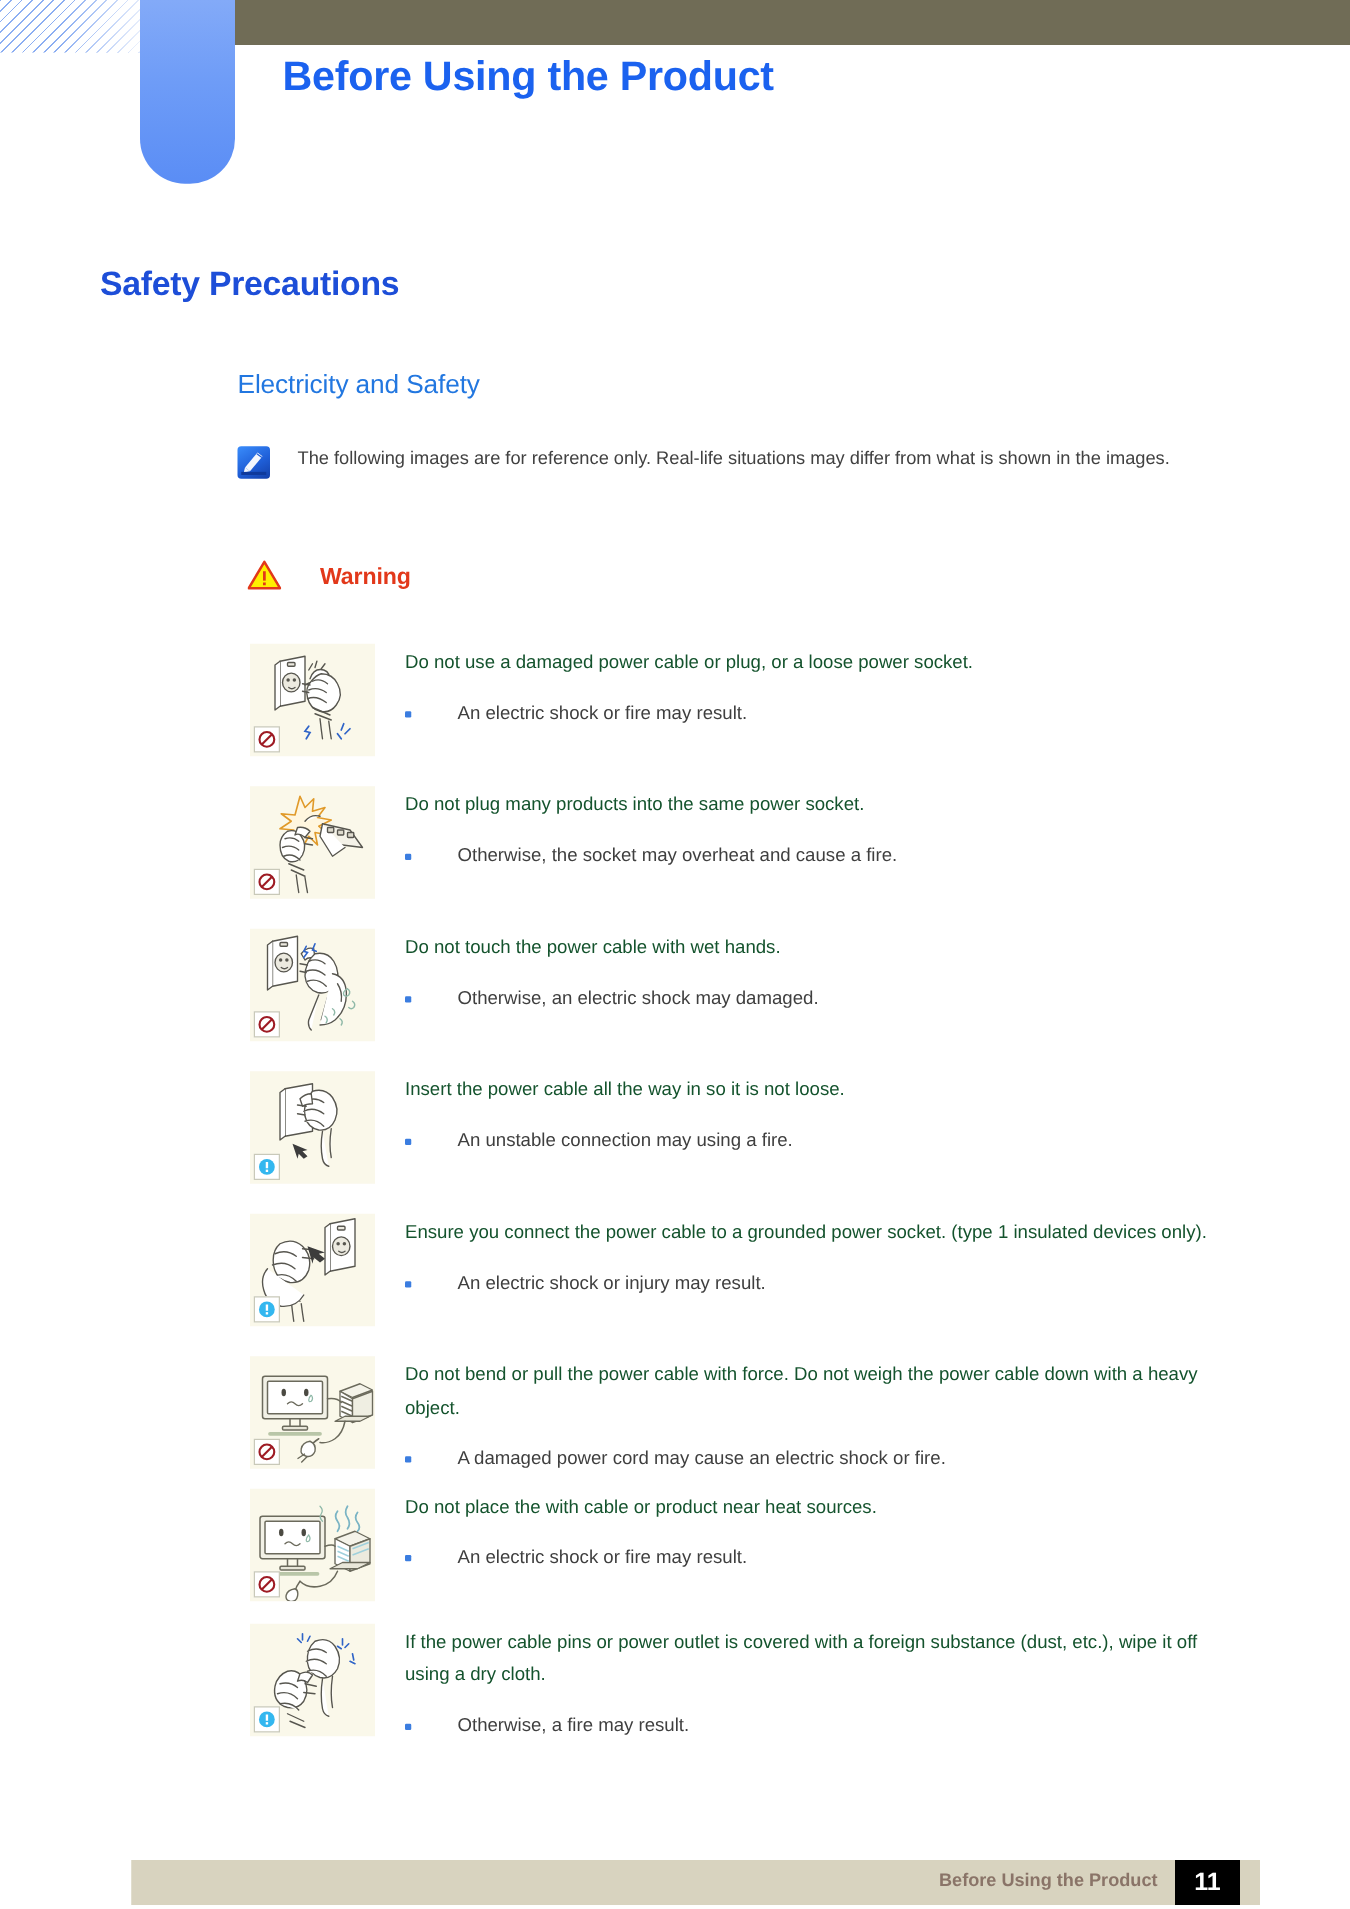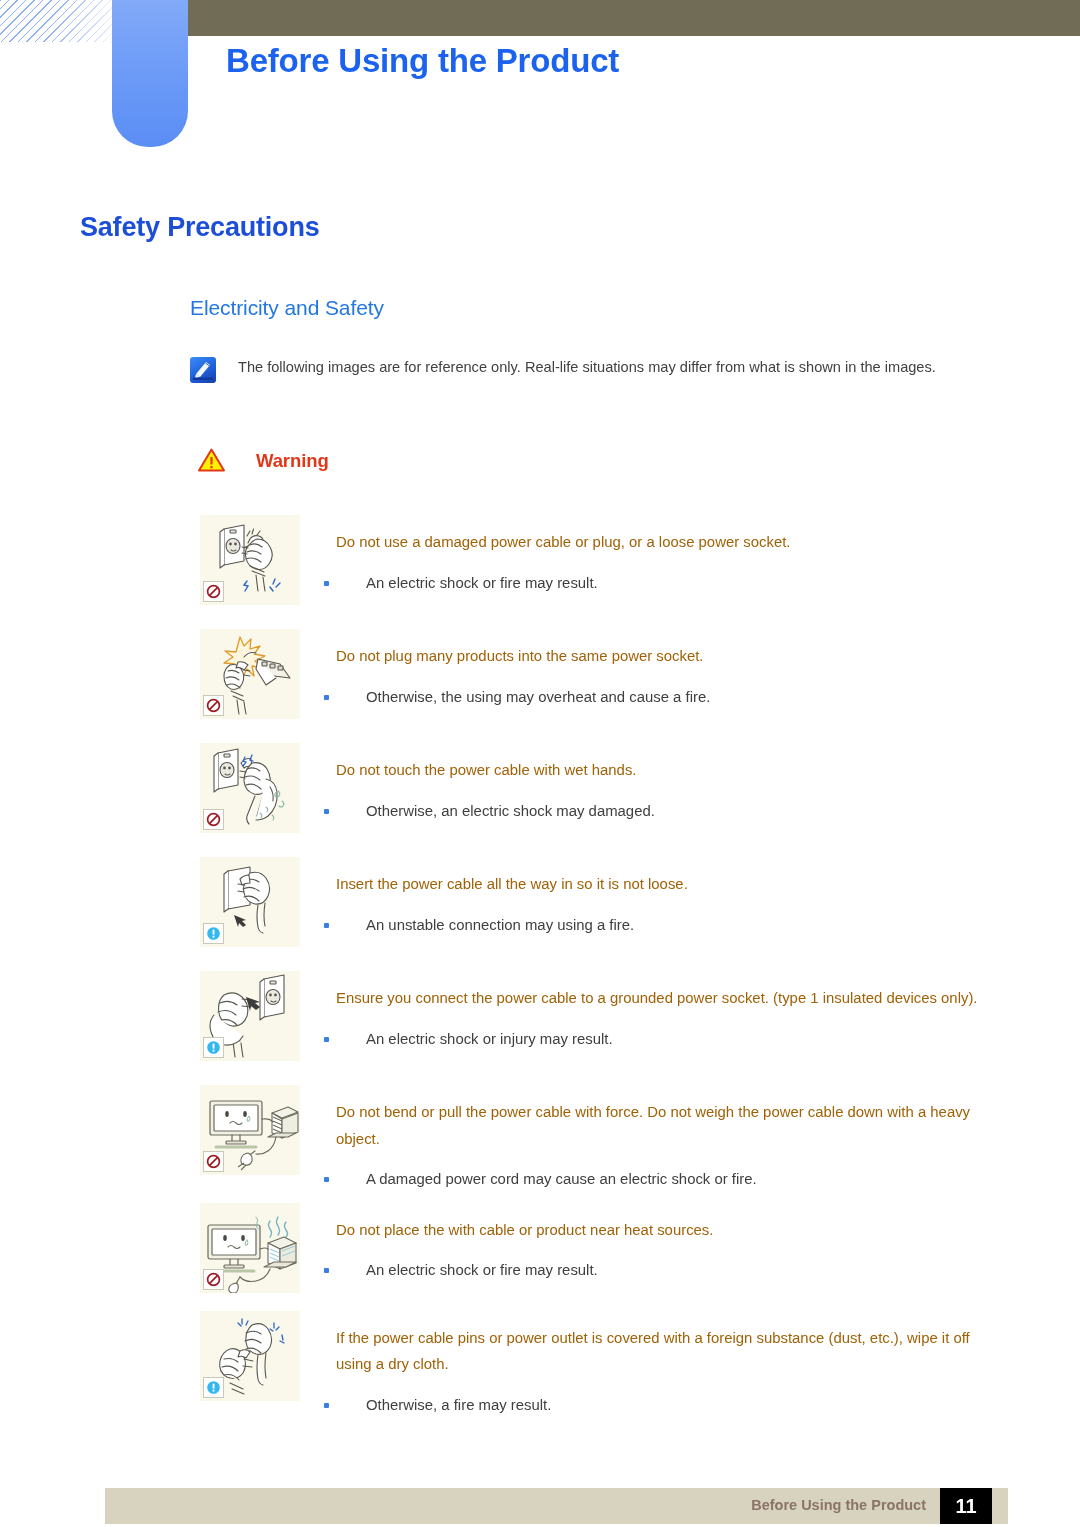--- a/index.html
+++ b/index.html
@@ -168,22 +168,22 @@
   }
   .badge svg { position: static; display: block; }
   .item-text {
     margin-left: 24px;
     padding-top: 2px;
     width: 672px;
   }
   .lead {
     font-size: 14.9px;
     line-height: 26.5px;
-    color: #a16207;
-    margin: 12px;
+    color: #14532d;
+    margin: 0;
   }
   .bullets { margin: 0; padding: 0; list-style: none; }
   .bullets li {
     position: relative;
     font-size: 14.9px;
     line-height: 26.5px;
     color: #3f3f3f;
     padding-left: 42px;
     margin-top: 14px;
   }
@@ -331,21 +331,21 @@
         <div class="badge">
           <svg width="15" height="15" viewBox="0 0 15 15">
             <circle cx="7.5" cy="7.5" r="5.9" fill="none" stroke="#9e1b24" stroke-width="1.7"></circle>
             <line x1="3.4" y1="11.6" x2="11.6" y2="3.4" stroke="#9e1b24" stroke-width="1.7"></line>
           </svg>
         </div>
       </div>
       <div class="item-text">
         <p class="lead">Do not plug many products into the same power socket.</p>
         <ul class="bullets">
-          <li><span class="dot"></span><span>Otherwise, the using may overheat and cause a fire.</span></li>
+          <li><span class="dot"></span><span>Otherwise, the socket may overheat and cause a fire.</span></li>
         </ul>
       </div>
     </div>
 
     <div class="item" style="margin-top:24px">
       <div class="illus">
         <svg width="100" height="90" viewBox="0 0 100 90">
           <g stroke="#57564f" stroke-width="1.1" fill="#ffffff" stroke-linejoin="round" stroke-linecap="round">
             <path d="M18 10 L38 6 L38 42 L18 46 Z"></path>
             <path d="M18 10 L14 13 L14 49 L18 46"></path>

